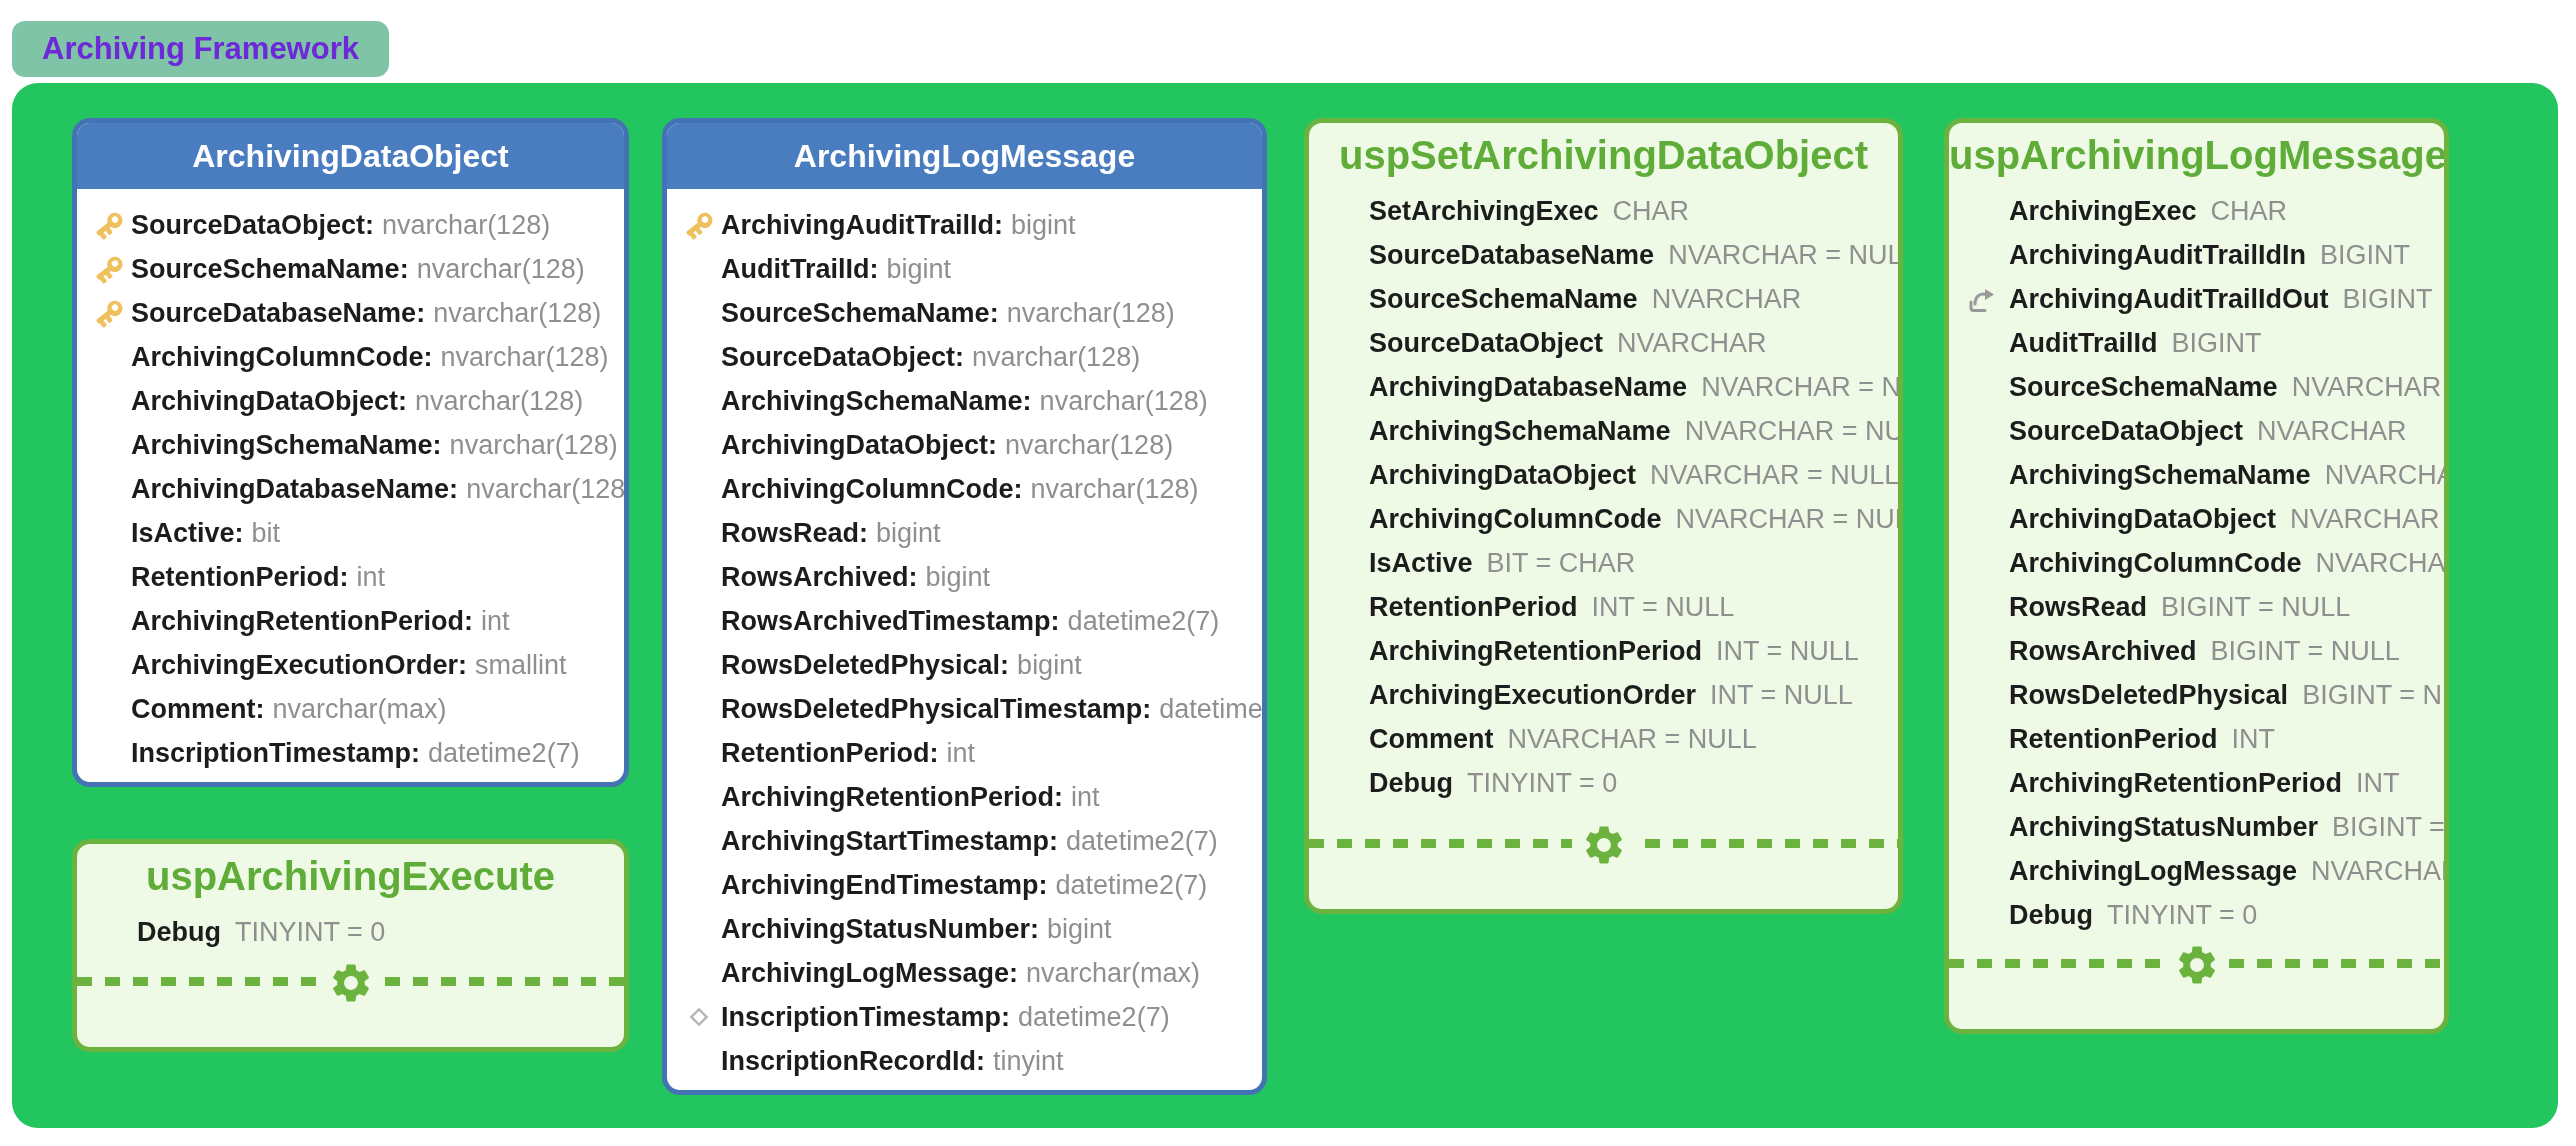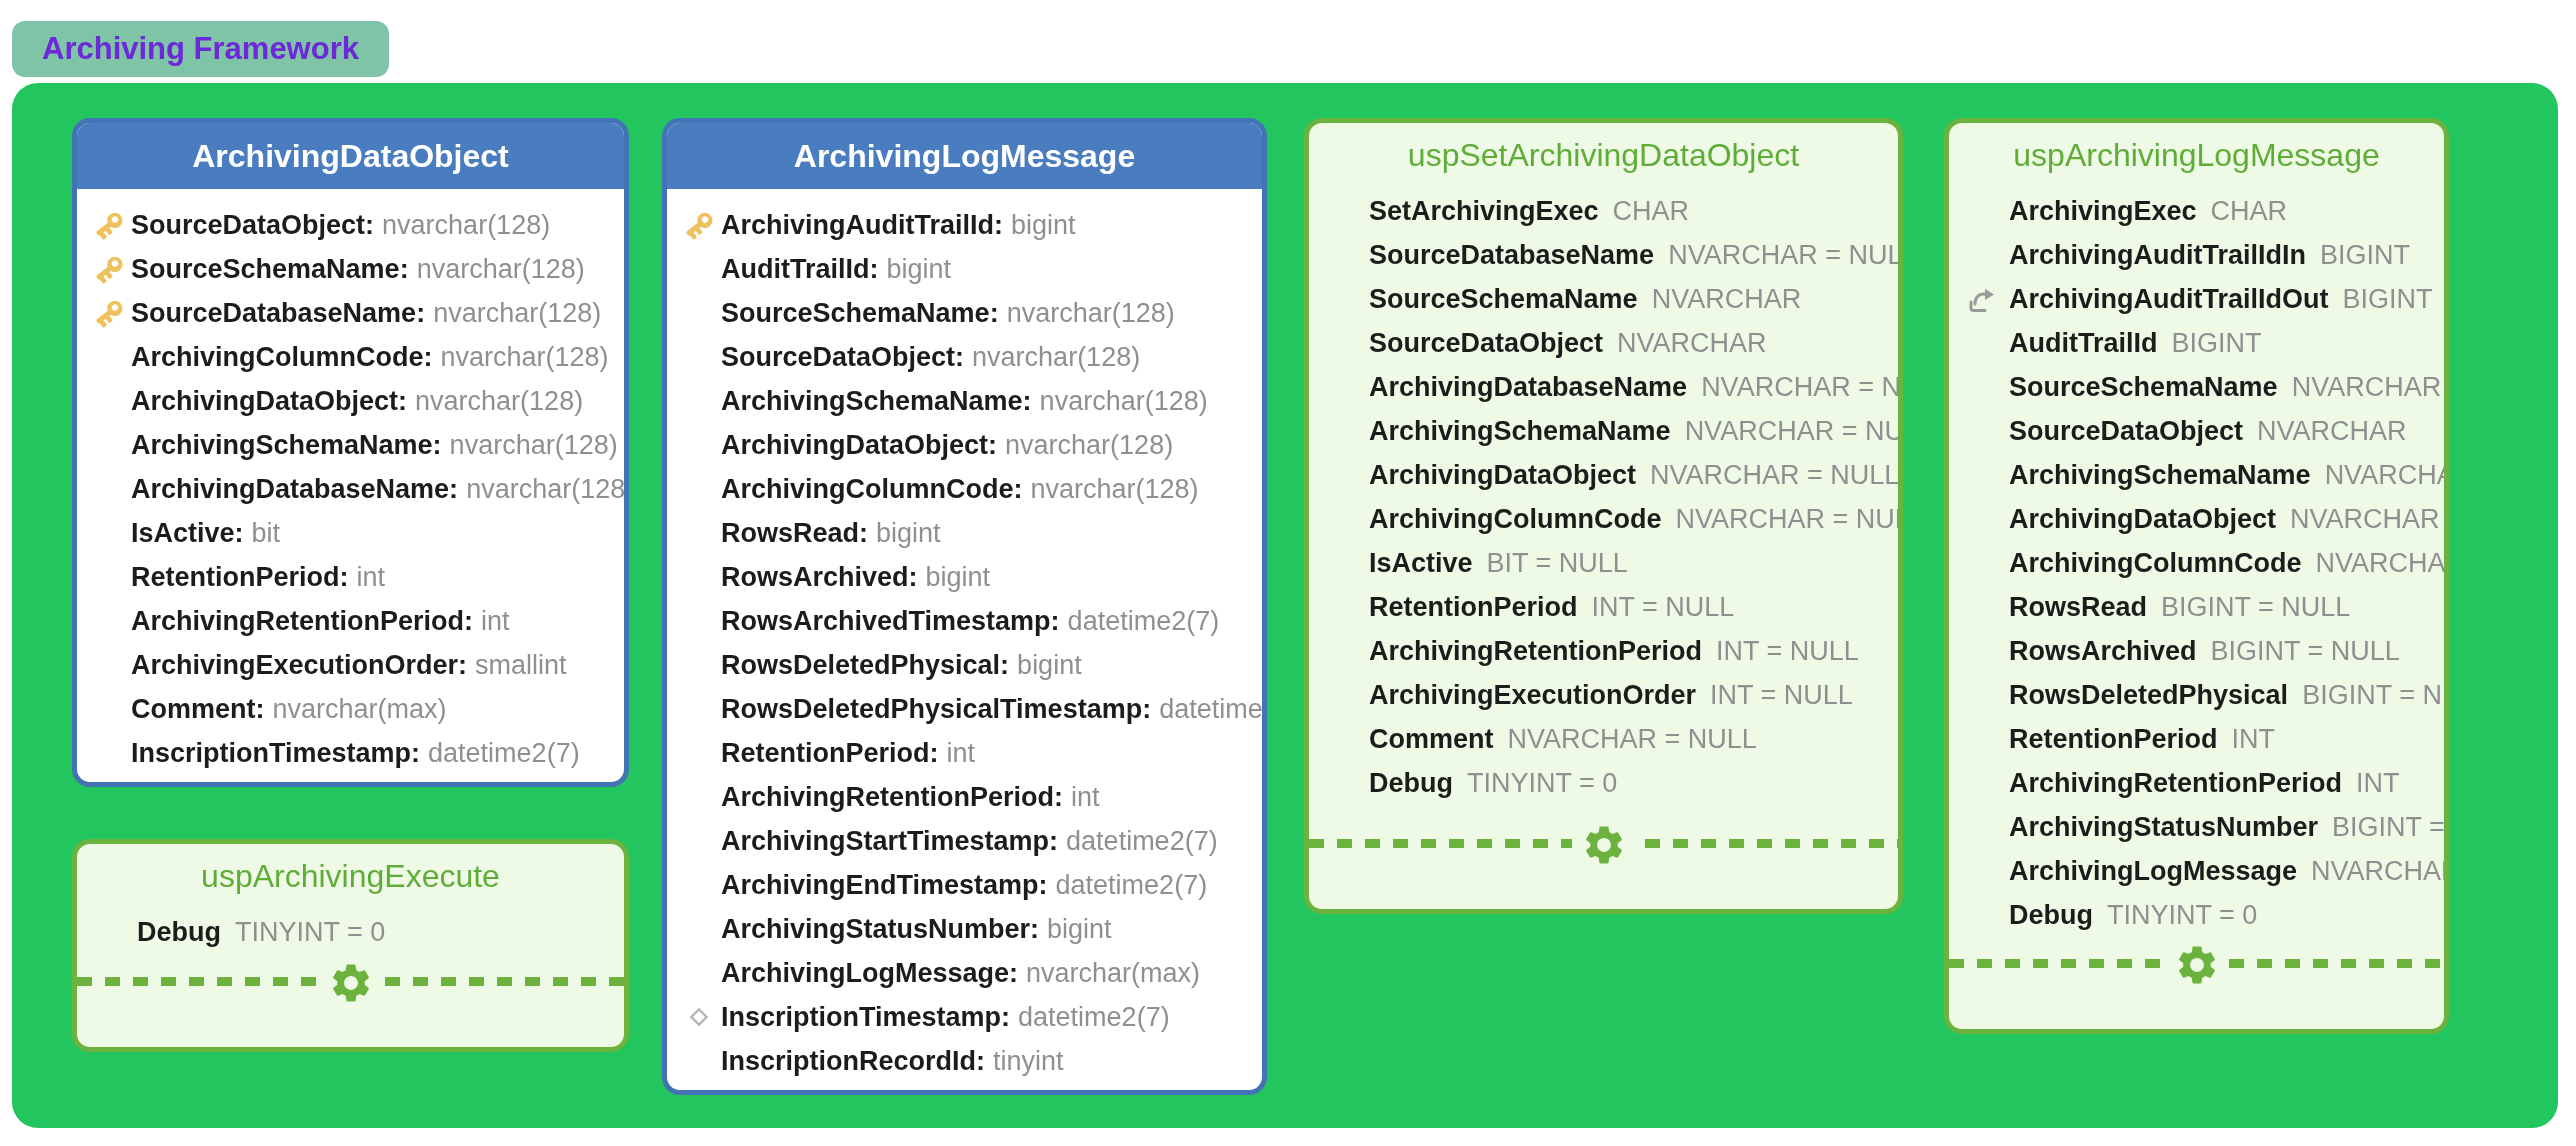--- a/index.html
+++ b/index.html
@@ -14,21 +14,21 @@
     background:#22c55e;border-radius:26px;}
 
   .entity{position:absolute;box-sizing:border-box;border-radius:18px;overflow:hidden;}
   .entity.table{background:#ffffff;border:5px solid #4373b4;}
   .entity.procedure{background:#eefae5;border:5px solid #6cb23e;}
 
   .thead{height:66px;background:#4a7cc0;display:flex;align-items:center;justify-content:center;}
   .thead .ttitle{color:#ffffff;font-size:32px;font-weight:700;}
 
   .ptitle{margin-top:12px;height:40px;line-height:40px;text-align:center;
-    color:#5fad38;font-size:32px;font-weight:400;}
+    color:#5fad38;font-size:40px;font-weight:700;}
 
   .tbody{padding-top:14px;padding-bottom:7px;}
   .pbody{padding-top:14px;}
 
   .row{height:44px;display:flex;align-items:center;padding-left:10px;}
   .icon-cell{width:44px;height:36px;flex:0 0 44px;display:flex;align-items:center;justify-content:center;}
   .icon-cell svg{display:block;}
   .col-name{font-size:27px;font-weight:600;color:#1c1c1c;white-space:nowrap;}
   .col-type{font-size:27px;color:#8f8f8f;white-space:nowrap;margin-left:8px;}
   .procedure .col-name{margin-left:6px;}
@@ -337,21 +337,21 @@
             <span class="col-type">NVARCHAR = NULL</span>
           </div>
           <div class="row">
             <span class="icon-cell"></span>
             <span class="col-name">ArchivingColumnCode</span>
             <span class="col-type">NVARCHAR = NULL</span>
           </div>
           <div class="row">
             <span class="icon-cell"></span>
             <span class="col-name">IsActive</span>
-            <span class="col-type">BIT = NULL</span>
+            <span class="col-type">BIT = CHAR</span>
           </div>
           <div class="row">
             <span class="icon-cell"></span>
             <span class="col-name">RetentionPeriod</span>
             <span class="col-type">INT = NULL</span>
           </div>
           <div class="row">
             <span class="icon-cell"></span>
             <span class="col-name">ArchivingRetentionPeriod</span>
             <span class="col-type">INT = NULL</span>

